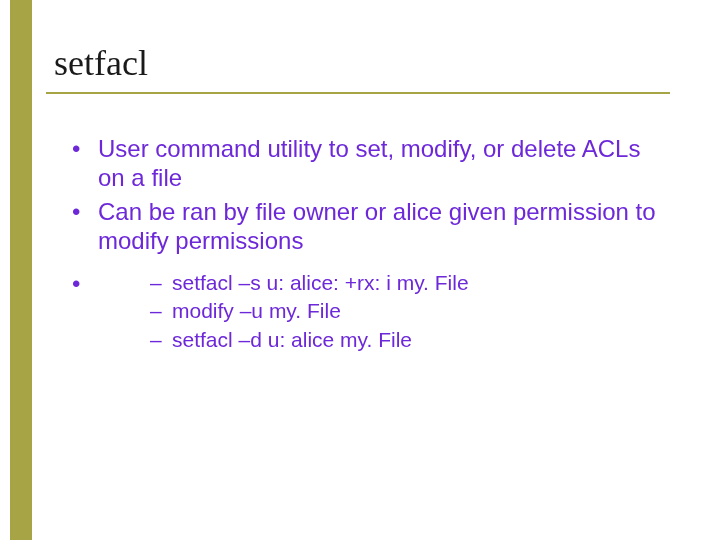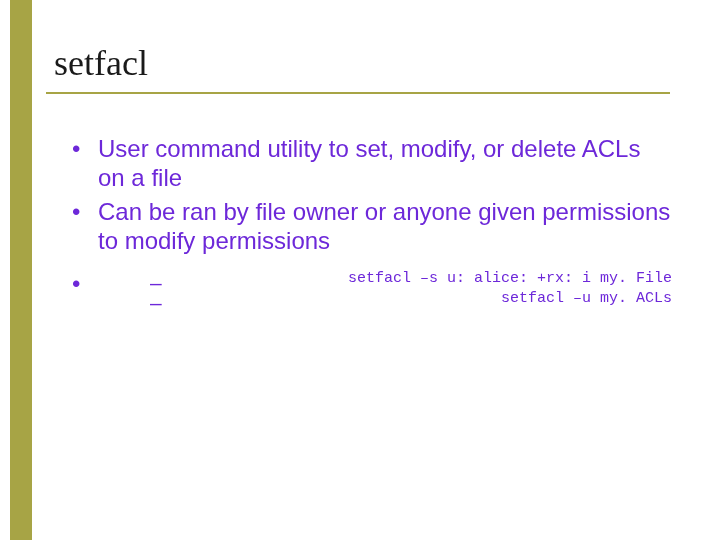--- a/index.html
+++ b/index.html
@@ -56,25 +56,24 @@
     top: 0;
     font-size: 24px;
   }
   .sub {
     margin-top: 14px;
     padding-left: 52px;
   }
   .sub li {
     position: relative;
     padding-left: 22px;
-    font-family: Liberation Mono, monospace;
-    font-size: 15px;
+    font-family: Liberation Sans, sans-serif;
+    font-size: 21px;
     line-height: 1.35;
     white-space: pre;
-    text-align: right;
   }
   .sub li::before {
     content: "–";
     position: absolute;
     left: 0;
     top: 0;
     font-family: Arial, Helvetica, sans-serif;
     font-size: 21px;
   }
 </style>
@@ -82,22 +81,23 @@
 <body>
 
 <div class="slide">
   <div class="accent-bar"></div>
   <div class="title">setfacl</div>
   <div class="title-rule"></div>
 
   <div class="body">
     <ul>
       <li><span>User command utility to set, modify, or delete ACLs on a file</span></li>
-      <li><span>Can be ran by file owner or anyone given permissions to modify permissions</span></li>
+      <li><span>Can be ran by file owner or alice given permission to modify permissions</span></li>
       <li>
         <ul class="sub">
           <li><span>setfacl –s u: alice: +rx: i my. File</span></li>
-          <li><span>setfacl –u my. ACLs</span></li>
+          <li><span>modify –u my. File</span></li>
+          <li><span>setfacl –d u: alice my. File</span></li>
         </ul>
       </li>
     </ul>
   </div>
 </div>
 
 </body></html>

